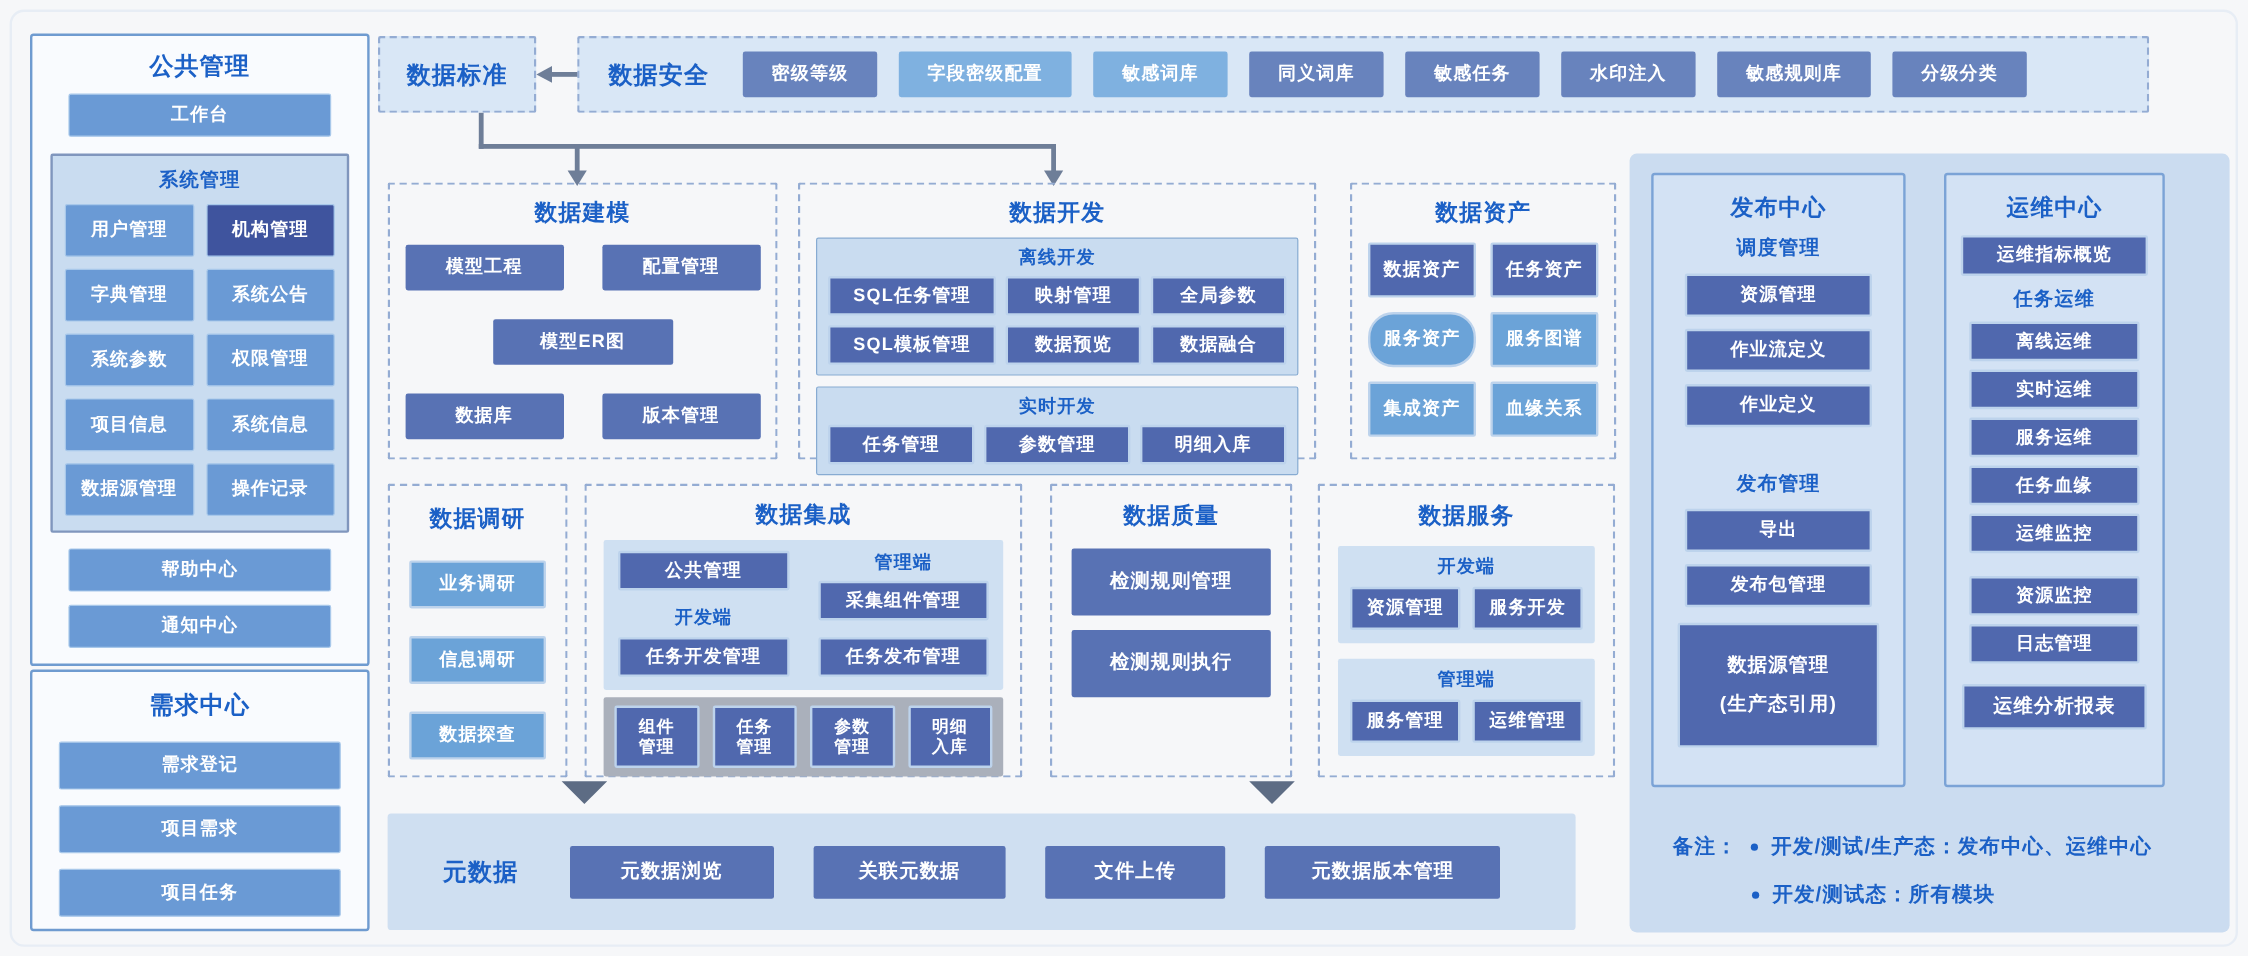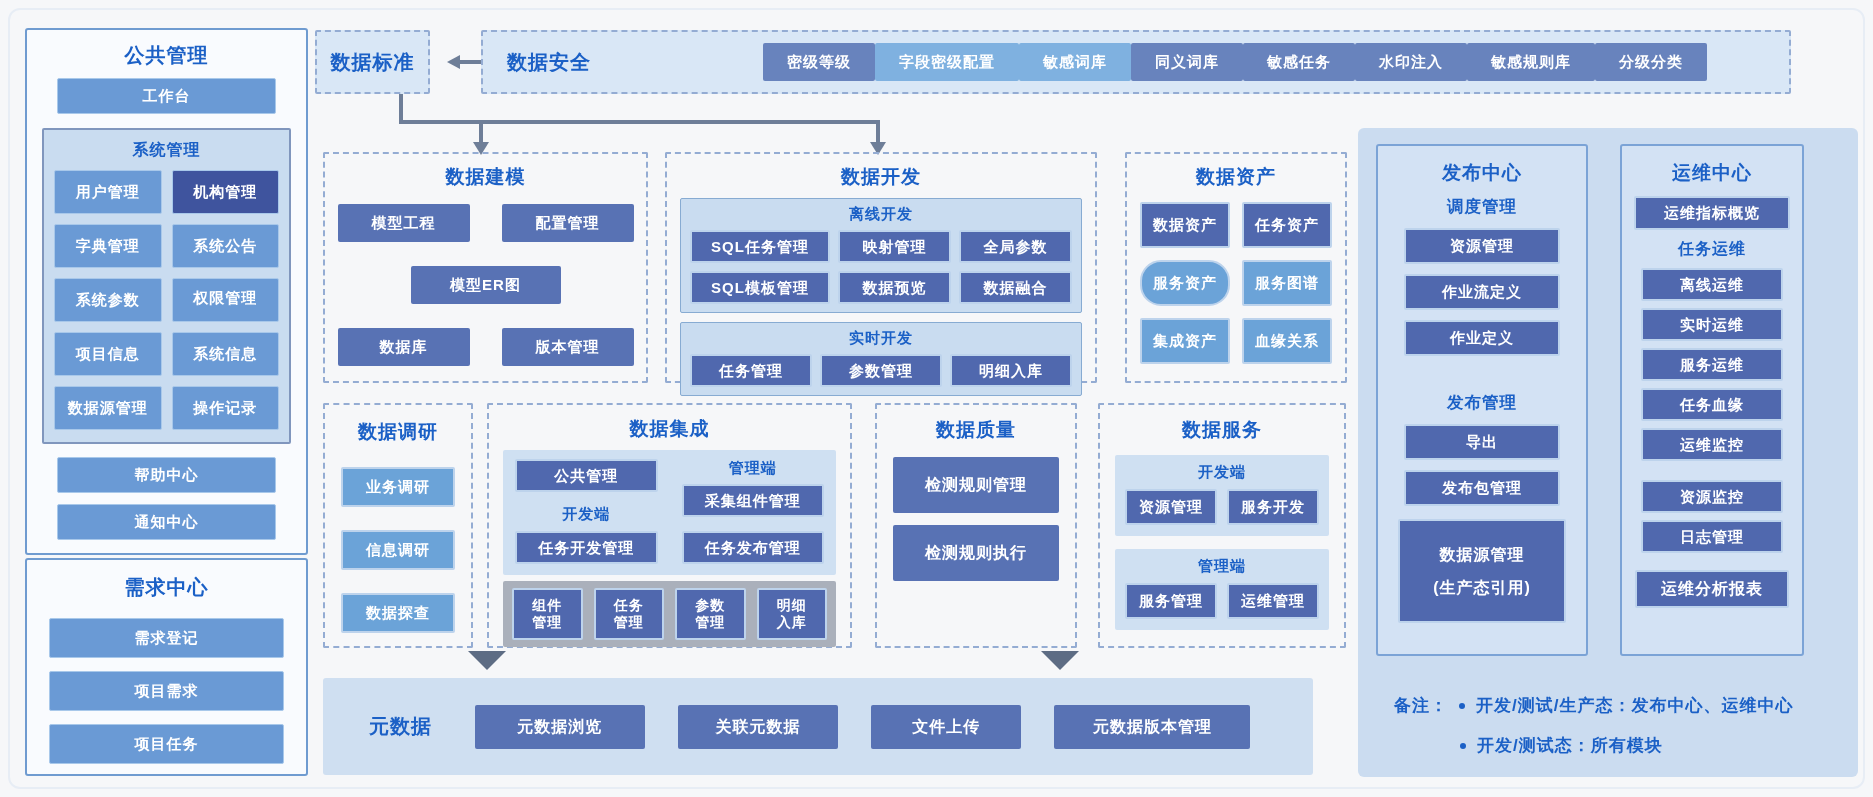--- a/index.html
+++ b/index.html
@@ -61,29 +61,29 @@
     <div class="btn medium" style="height:36px;margin:11px 30px 0;">通知中心</div>
   </div>
 
   <div class="panel" style="left:25px;top:558px;width:283px;height:218px;">
     <div class="title" style="margin-top:14px;">需求中心</div>
     <div class="btn medium" style="height:40px;margin:17px 22px 0;">需求登记</div>
     <div class="btn medium" style="height:40px;margin:13px 22px 0;">项目需求</div>
     <div class="btn medium" style="height:40px;margin:13px 22px 0;">项目任务</div>
   </div>
 
-  <div class="dashed fillbox" style="left:315px;top:30px;width:115px;height:64px;display:flex;align-items:center;justify-content:center;">
+  <div class="dashed fillbox" style="left:315px;top:30px;width:132px;height:64px;display:flex;align-items:center;justify-content:center;">
     <div class="title">数据标准</div>
   </div>
   <div class="arrL" style="left:447px;top:55px;"></div>
   <div class="line" style="left:460px;top:60px;width:22px;height:4px;"></div>
 
   <div class="dashed fillbox" style="left:481px;top:30px;width:1310px;height:64px;display:flex;align-items:center;padding:0 24px;">
     <div class="title" style="margin-right:28px;">数据安全</div>
-    <div style="display:flex;flex:1;justify-content:flex-end;align-items:center;margin-right:58px;">
+    <div style="display:flex;flex:1;justify-content:space-between;align-items:center;margin-right:76px;">
       <div class="btn secA" style="height:38px;padding:0 24px;">密级等级</div>
       <div class="btn secB" style="height:38px;padding:0 24px;">字段密级配置</div>
       <div class="btn secB" style="height:38px;padding:0 24px;">敏感词库</div>
       <div class="btn secA" style="height:38px;padding:0 24px;">同义词库</div>
       <div class="btn secA" style="height:38px;padding:0 24px;">敏感任务</div>
       <div class="btn secA" style="height:38px;padding:0 24px;">水印注入</div>
       <div class="btn secA" style="height:38px;padding:0 24px;">敏感规则库</div>
       <div class="btn secA" style="height:38px;padding:0 24px;">分级分类</div>
     </div>
   </div>

